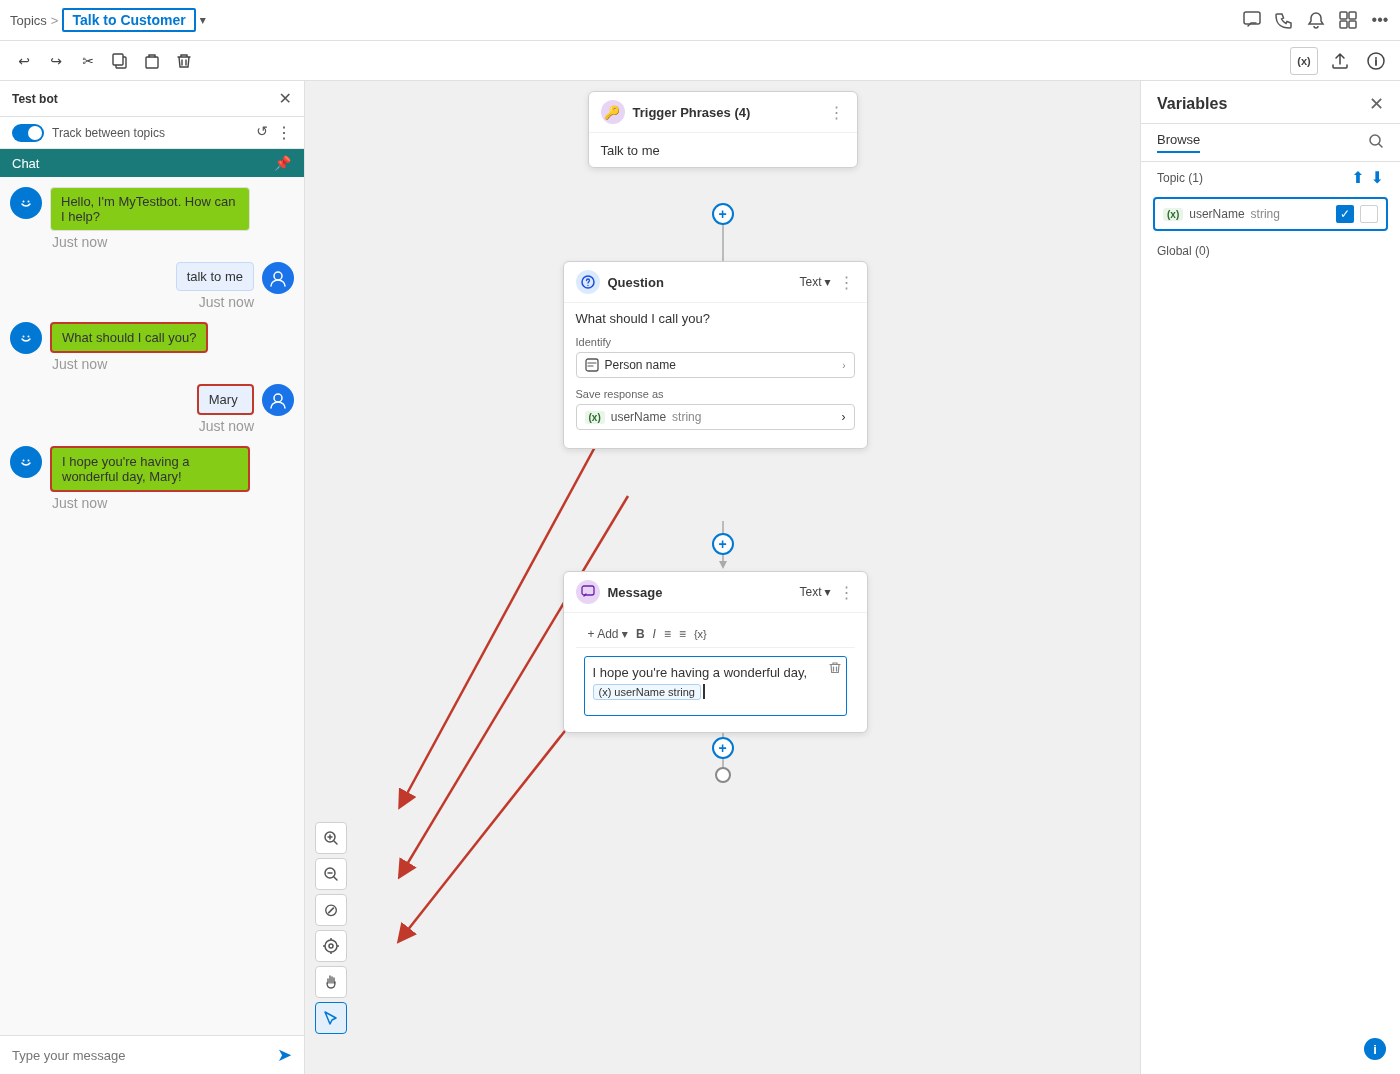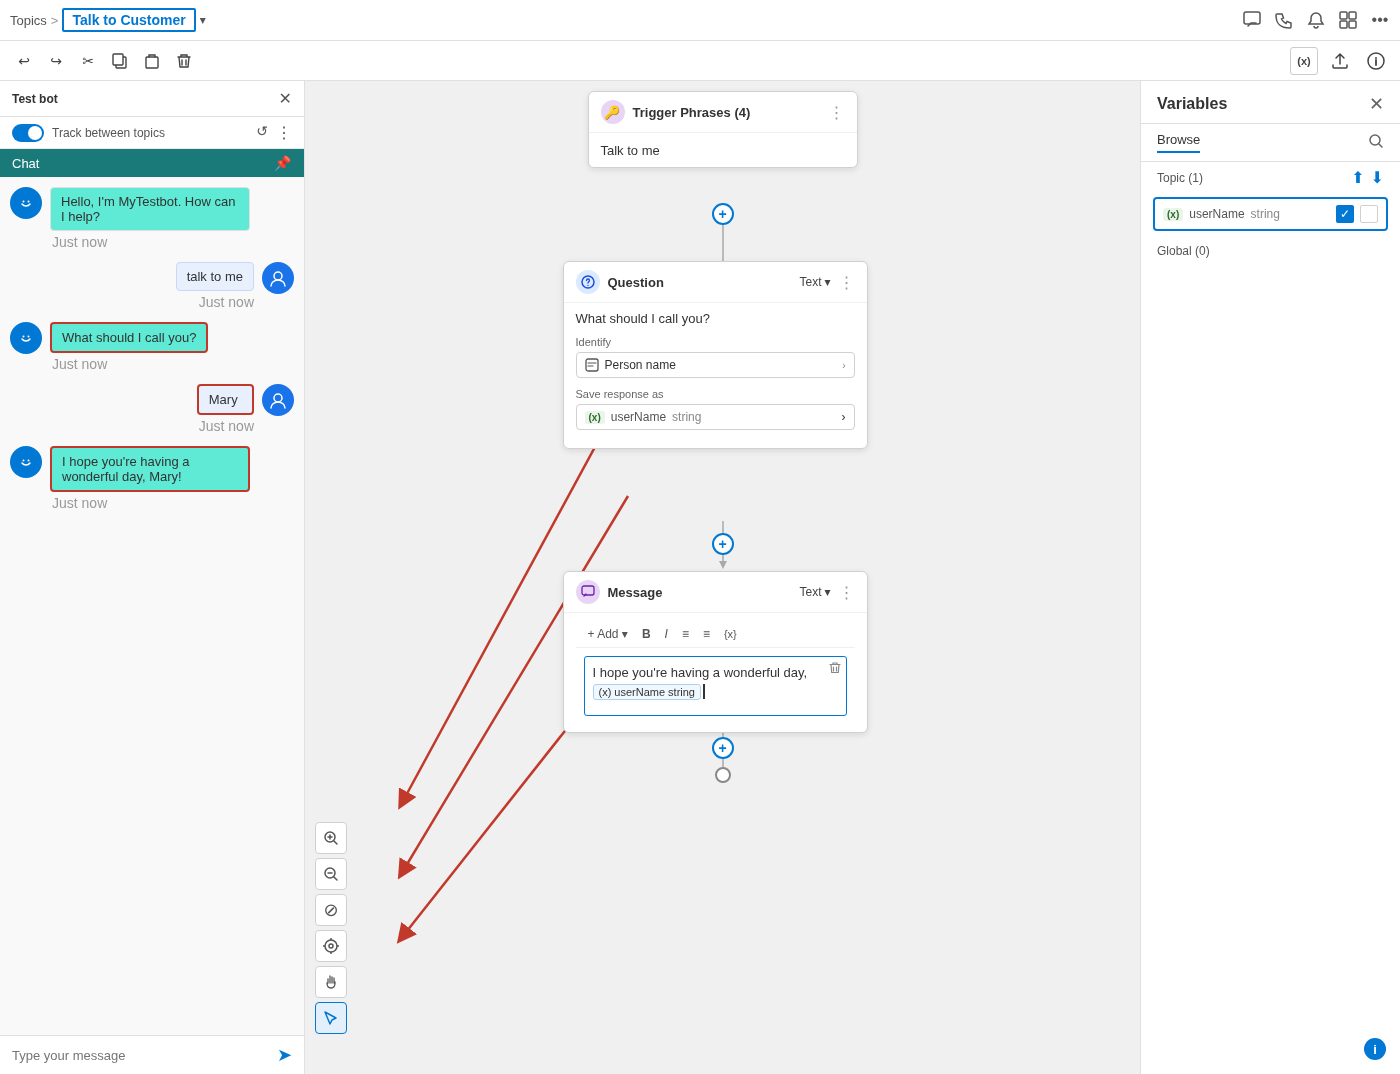--- a/index.html
+++ b/index.html
@@ -229,21 +229,21 @@
       align-items: center;
       justify-content: center;
       color: #fff;
       font-size: 16px;
       flex-shrink: 0;
     }
     .message-bubble {
       max-width: 200px;
     }
     .bubble-text {
-      background: #5eead4;
+      background: #84cc16;
       border: 1px solid #e0e0e0;
       border-radius: 4px;
       padding: 6px 10px;
       font-size: 13px;
       color: #333;
     }
     .bubble-text.highlighted {
       border: 2px solid #c0392b;
     }
     .bubble-text.user-bubble {
@@ -397,21 +397,20 @@
       font-size: 10px;
       padding: 1px 4px;
       border-radius: 3px;
       font-weight: 600;
     }
     .var-name { color: #555; }
     .var-type { color: #888; }
     .msg-toolbar {
       display: flex;
       align-items: center;
-      gap: 6px;
       padding: 4px 8px;
       border-bottom: 1px solid #f0f0f0;
       text-align: right;
     }
     .msg-toolbar-btn {
       font-size: 12px;
       color: #555;
       cursor: pointer;
       padding: 2px 4px;
     }

